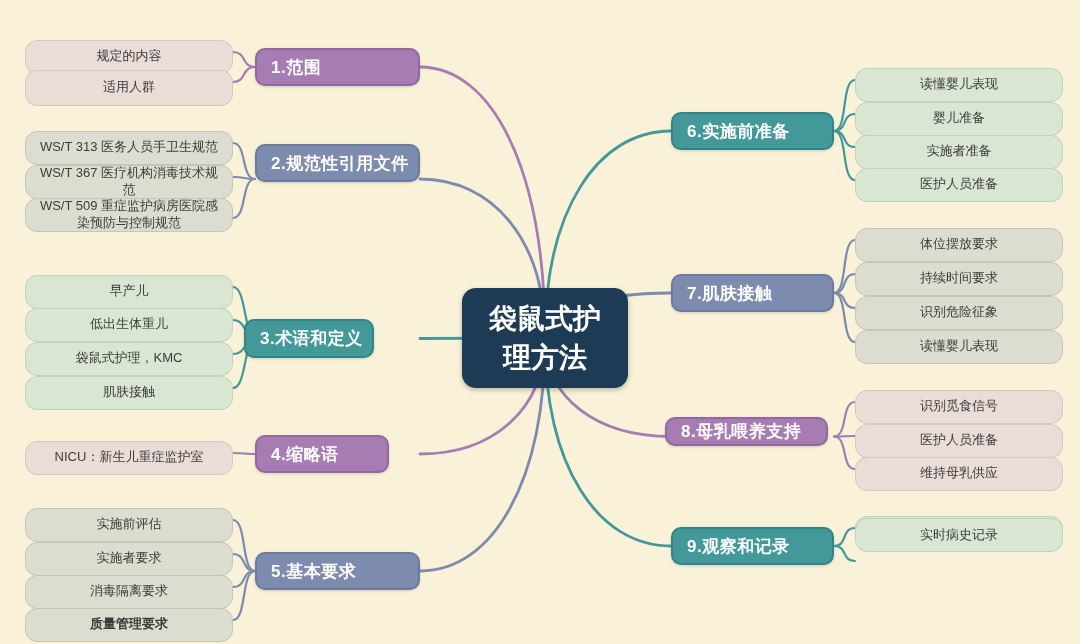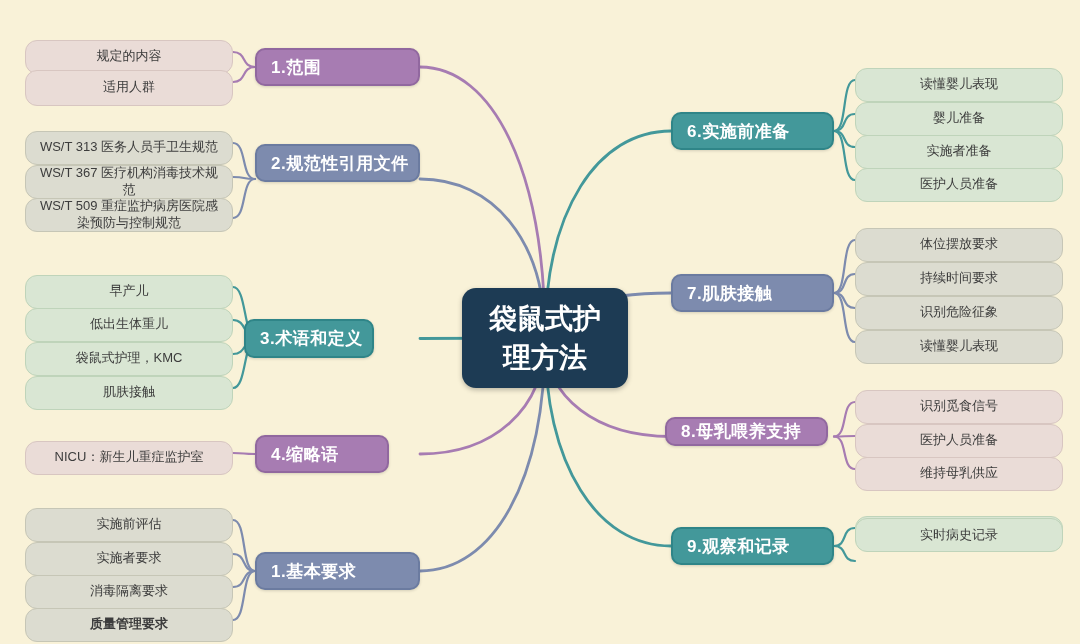--- a/index.html
+++ b/index.html
@@ -167,21 +167,21 @@
       <div class="leaf green" style="left: 25px; top: 375.5px; width: 208px; height: 25px;">
         <span>肌肤接触</span>
       </div>
       <div class="branch purple" style="left: 255px; top: 435px; width: 134px; height: 38px;">
         <span>4.缩略语</span>
       </div>
       <div class="leaf pink" style="left: 25px; top: 440.5px; width: 208px; height: 25px;">
         <span>NICU：新生儿重症监护室</span>
       </div>
       <div class="branch slate" style="left: 255px; top: 552px; width: 165px; height: 38px;">
-        <span>1.基本要求</span>
+        <span>5.基本要求</span>
       </div>
       <div class="leaf gray" style="left: 25px; top: 507.5px; width: 208px; height: 15px;">
         <span>实施前评估</span>
       </div>
       <div class="leaf gray" style="left: 25px; top: 541.5px; width: 208px; height: 25px;">
         <span>实施者要求</span>
       </div>
       <div class="leaf gray" style="left: 25px; top: 574.5px; width: 208px; height: 25px;">
         <span>消毒隔离要求</span>
       </div>

